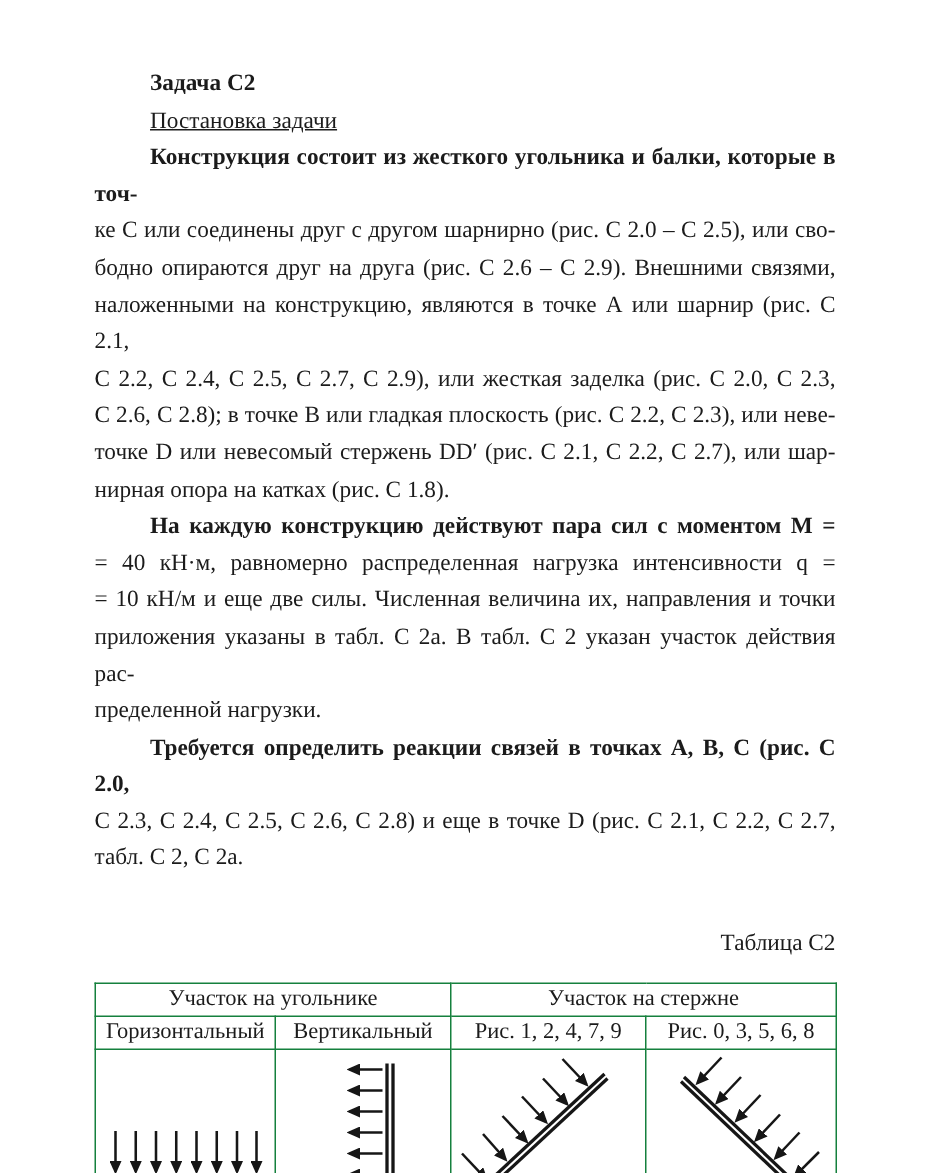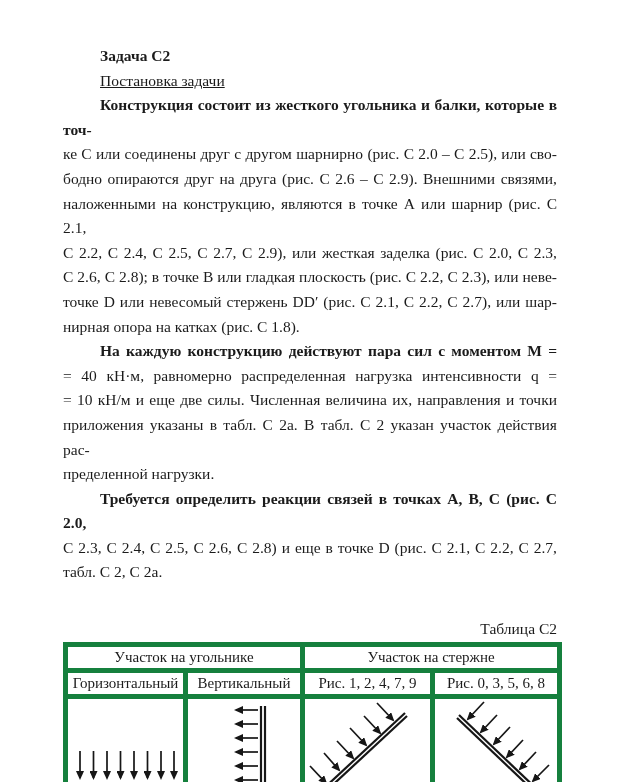--- a/index.html
+++ b/index.html
@@ -16,26 +16,26 @@
     font-size:15.5px; line-height:24.6px; padding-left:37px;
     text-decoration:underline;
   }
   .para { font-size:15.5px; }
   .line {
     line-height:24.6px; text-align:justify; text-align-last:justify;
   }
   .line.first { text-indent:37px;font-weight:bold; }
   .line.last  { text-align-last:left; }
   .caption {
-    margin-top:34px; margin-bottom:3px; text-align:right;
+    margin-top:34px; margin-bottom:16px; text-align:right;
     font-size:15.5px; line-height:20px;
   }
   table.loads { width:100%; border-collapse:collapse; table-layout:fixed; }
   table.loads th, table.loads td {
-    border:5px solid #15803d; text-align:center; vertical-align:middle;
+    border:1px solid #15803d; text-align:center; vertical-align:middle;
     font-weight:normal; font-size:15px; padding:2px 1px;
   }
   tr.diagrow td { height:108px; padding:0; }
   svg.diag { display:block; margin:0 auto; }
   svg.diag line, svg.diag path.beam { stroke:#161616; }
   svg.diag .ah { fill:#161616; }
 </style>
 </head>
 <body>
 

